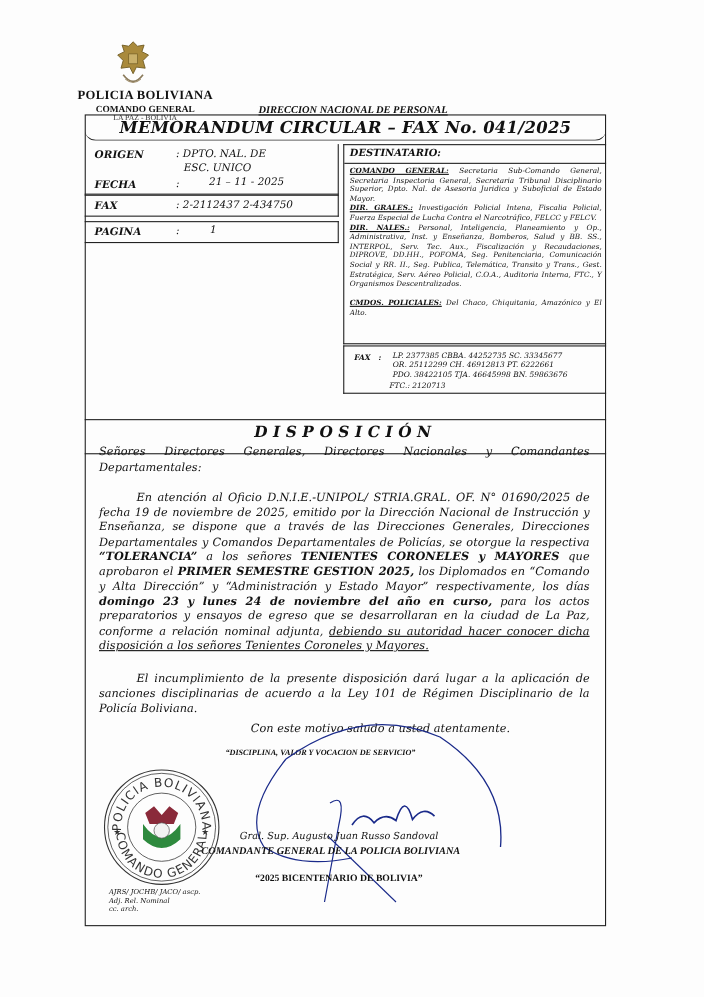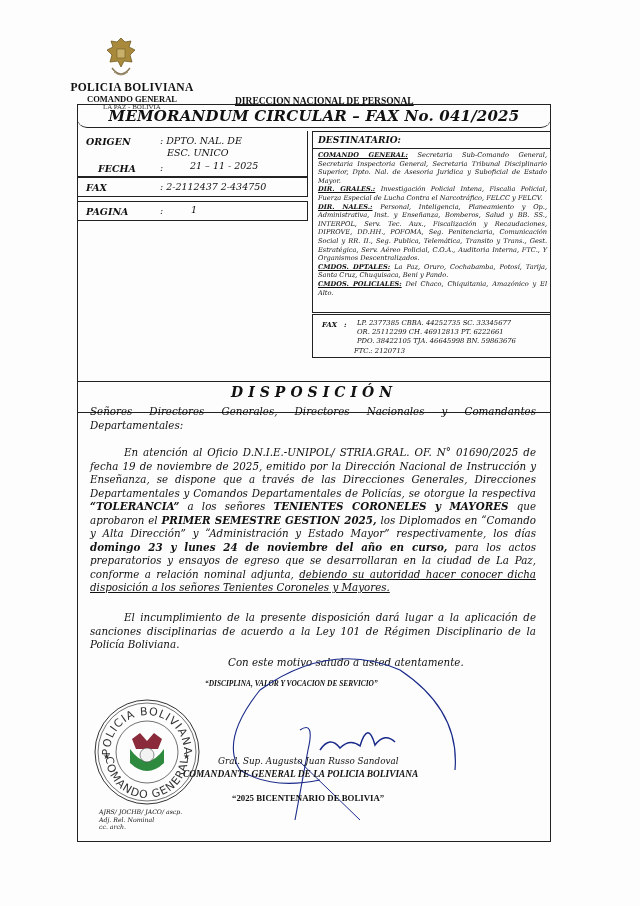--- a/index.html
+++ b/index.html
@@ -3,21 +3,21 @@
 <meta charset="utf-8">
 <style>
   html,body{margin:0;padding:0;}
   body{width:640px;height:906px;background:#fdfdfd;position:relative;overflow:hidden;font-family:"DejaVu Serif",serif;color:#111;}
   .abs{position:absolute;}
   .logo{left:104px;top:36px;width:34px;height:46px;}
   .org{left:62px;top:82px;width:140px;text-align:center;font-family:"Liberation Serif",serif;line-height:1;}
   .org .l1{font-size:11.5px;font-weight:bold;letter-spacing:0.3px;}
   .org .l2{font-size:8.5px;font-weight:bold;margin-top:1px;}
   .org .l3{font-size:7px;margin-top:1px;color:#333;}
-  .direccion{left:235px;top:96px;font-size:9.5px;font-weight:bold;text-decoration:underline;font-family:"Liberation Serif",serif;}
+  .direccion{left:235px;top:96px;font-size:9.5px;font-weight:bold;font-style:italic;text-decoration:underline;font-family:"Liberation Serif",serif;}
   .frame{left:77px;top:104px;width:474px;height:738px;border:1.3px solid #222;box-sizing:border-box;}
   .titlebar{left:77px;top:104px;width:474px;height:24px;border-bottom:1.3px solid #222;box-sizing:border-box;text-align:center;border-radius:10px;}
   .titlebar span{font-size:15px;font-weight:bold;font-style:italic;line-height:24px;letter-spacing:0.2px;}
   .leftbox{box-sizing:border-box;border:1.2px solid #222;border-left:none;}
   .lbl{font-size:9.5px;font-weight:bold;font-style:italic;text-align:right;}
   .val{font-size:9.5px;font-style:italic;}
   .dest{left:312px;top:131px;width:239px;height:182px;border:1.2px solid #222;box-sizing:border-box;border-right:none;}
   .dest .hdr{height:16px;border-bottom:1.2px solid #222;font-size:9px;font-weight:bold;font-style:italic;padding-left:5px;line-height:16px;}
   .dest .body{padding:2px 4px 0 5px;font-size:6.6px;font-style:italic;line-height:8.6px;text-align:justify;}
   .dest .body b{text-decoration:underline;font-style:italic;}
@@ -56,40 +56,40 @@
 
 <div class="abs frame"></div>
 <div class="abs titlebar">
   <span>MEMORANDUM CIRCULAR – FAX No. 041/2025</span>
 </div>
 
 <div class="abs leftbox" style="left:77px;top:131px;width:231px;height:46px;border-top:none;"></div>
 <div class="abs lbl" style="left:86px;top:136px;">ORIGEN</div>
 <div class="abs val" style="left:160px;top:135px;">: DPTO. NAL. DE</div>
 <div class="abs val" style="left:167px;top:147px;">ESC. UNICO</div>
-<div class="abs lbl" style="left:86px;top:163px;margin-left:12px;">FECHA</div>
+<div class="abs lbl" style="left:86px;top:163px;">FECHA</div>
 <div class="abs val" style="left:160px;top:162px;">:</div>
 <div class="abs val" style="left:190px;top:160px;">21 – 11 - 2025</div>
 
 <div class="abs leftbox" style="left:77px;top:177px;width:231px;height:20px;"></div>
 <div class="abs lbl" style="left:86px;top:182px;">FAX</div>
 <div class="abs val" style="left:160px;top:181px;">: 2-2112437  2-434750</div>
 
 <div class="abs leftbox" style="left:77px;top:201px;width:231px;height:20px;"></div>
 <div class="abs lbl" style="left:86px;top:206px;">PAGINA</div>
 <div class="abs val" style="left:160px;top:205px;">:</div>
 <div class="abs val" style="left:191px;top:204px;">1</div>
 
 <div class="abs dest">
   <div class="hdr">DESTINATARIO:</div>
   <div class="body">
     <span><b>COMANDO GENERAL:</b><span> Secretaria Sub-Comando General, Secretaria Inspectoria General, Secretaria Tribunal Disciplinario Superior, Dpto. Nal. de Asesoria Juridica y Suboficial de Estado Mayor.</span></span><br>
     <span><b>DIR. GRALES.:</b><span> Investigación Policial Intena, Fiscalia Policial, Fuerza Especial de Lucha Contra el Narcotráfico, FELCC y FELCV.</span></span><br>
     <span><b>DIR. NALES.:</b><span> Personal, Inteligencia, Planeamiento y Op., Administrativa, Inst. y Enseñanza, Bomberos, Salud y BB. SS., INTERPOL, Serv. Tec. Aux., Fiscalización y Recaudaciones, DIPROVE, DD.HH., POFOMA, Seg. Penitenciaria, Comunicación Social y RR. II., Seg. Publica, Telemática, Transito y Trans., Gest. Estratégica, Serv. Aéreo Policial, C.O.A., Auditoria Interna, FTC., Y Organismos Descentralizados.</span></span><br>
-    <span><b>CMDOS. DPTALES:</b><span> La Paz, Oruro, Cochabamba, Potosí, Tarija, Santa Cruz, Chuquisaca, Beni y Pando.</span></span><br>
+    <br>
     <span><b>CMDOS. POLICIALES:</b><span> Del Chaco, Chiquitania, Amazónico y El Alto.</span></span>
   </div>
 </div>
 
 <div class="abs faxbox">
   <span class="abs" style="left:9px;top:6px;font-weight:bold;">FAX</span>
   <span class="abs" style="left:31px;top:6px;font-weight:bold;">:</span>
   <div class="abs" style="left:44px;top:4px;line-height:9.2px;">
     <div>LP. 2377385 CBBA. 44252735 SC. 33345677</div>
     <div>OR. 25112299  CH. 46912813   PT. 6222661</div>

